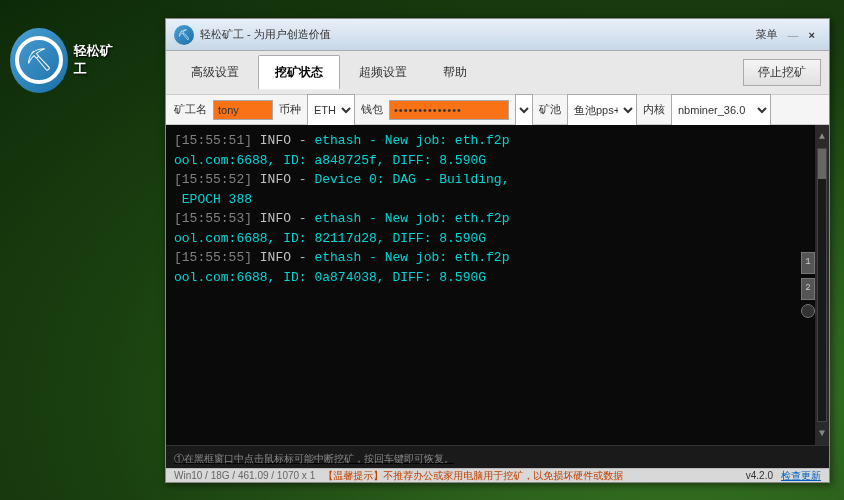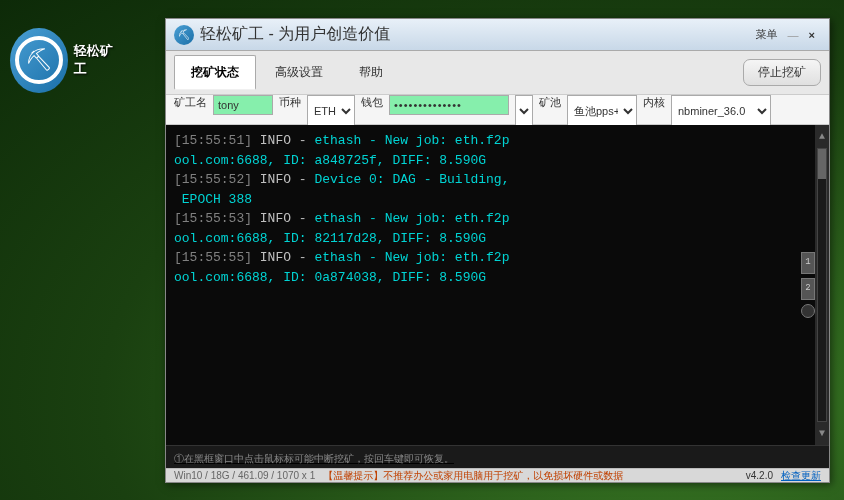--- a/index.html
+++ b/index.html
@@ -97,21 +97,21 @@
       height: 20px;
       background: linear-gradient(135deg, #4a9fd4, #1a6fa8);
       border-radius: 50%;
       display: flex;
       align-items: center;
       justify-content: center;
       font-size: 10px;
       color: #fff;
     }
     .title-text {
-      font-size: 16px;
+      font-size: 11px;
       color: #333;
       font-weight: normal;
     }
     .title-controls {
       display: flex;
       align-items: center;
       gap: 4px;
     }
     .title-menu-btn {
       font-size: 11px;
@@ -165,44 +165,44 @@
       font-weight: bold;
     }
     .toolbar-spacer { flex: 1; }
     .stop-btn {
       padding: 4px 14px;
       font-size: 12px;
       color: #333;
       border: 1px solid #aaa;
       background: linear-gradient(to bottom, #f5f5f5, #e0e0e0);
       cursor: pointer;
-      border-radius: 7px;
+      border-radius: 0;
       align-self: center;
     }
 
     
     .fields-row {
       height: 30px;
       background: #f5f5f5;
       border-bottom: 1px solid #ccc;
       display: flex;
-      align-items: flex-start;
+      align-items: center;
       padding: 0 8px;
       gap: 6px;
       font-size: 11px;
       color: #333;
     }
     .field-label {
       color: #333;
       white-space: nowrap;
     }
     .field-input {
       height: 20px;
       border: 1px solid #aaa;
-      background: #86efac;
+      background: #f97316;
       padding: 0 4px;
       font-size: 11px;
       color: #333;
       outline: none;
     }
     .field-input.name { width: 60px; }
     .field-select {
       height: 32px;
       border: 1px solid #aaa;
       background: #fff;
@@ -341,22 +341,23 @@
       <span class="title-text">轻松矿工 - 为用户创造价值</span>
     </div>
     <div class="title-controls">
       <button class="title-menu-btn">菜单</button>
       <span class="title-separator">—</span>
       <button class="title-close-btn">×</button>
     </div>
   </div>
 
   <div class="toolbar">
+    <button class="toolbar-btn">高级设置</button>
     <button class="toolbar-btn active">挖矿状态</button>
-    <button class="toolbar-btn">高级设置</button>
+    <button class="toolbar-btn">超频设置</button>
     <button class="toolbar-btn">帮助</button>
     <div class="toolbar-spacer"></div>
     <button class="stop-btn">停止挖矿</button>
   </div>
 
   <div class="fields-row">
     <span class="field-label">矿工名</span>
     <input class="field-input name" value="tony" readonly="" style="">
     <span class="field-label">币种</span>
     <select class="field-select">

